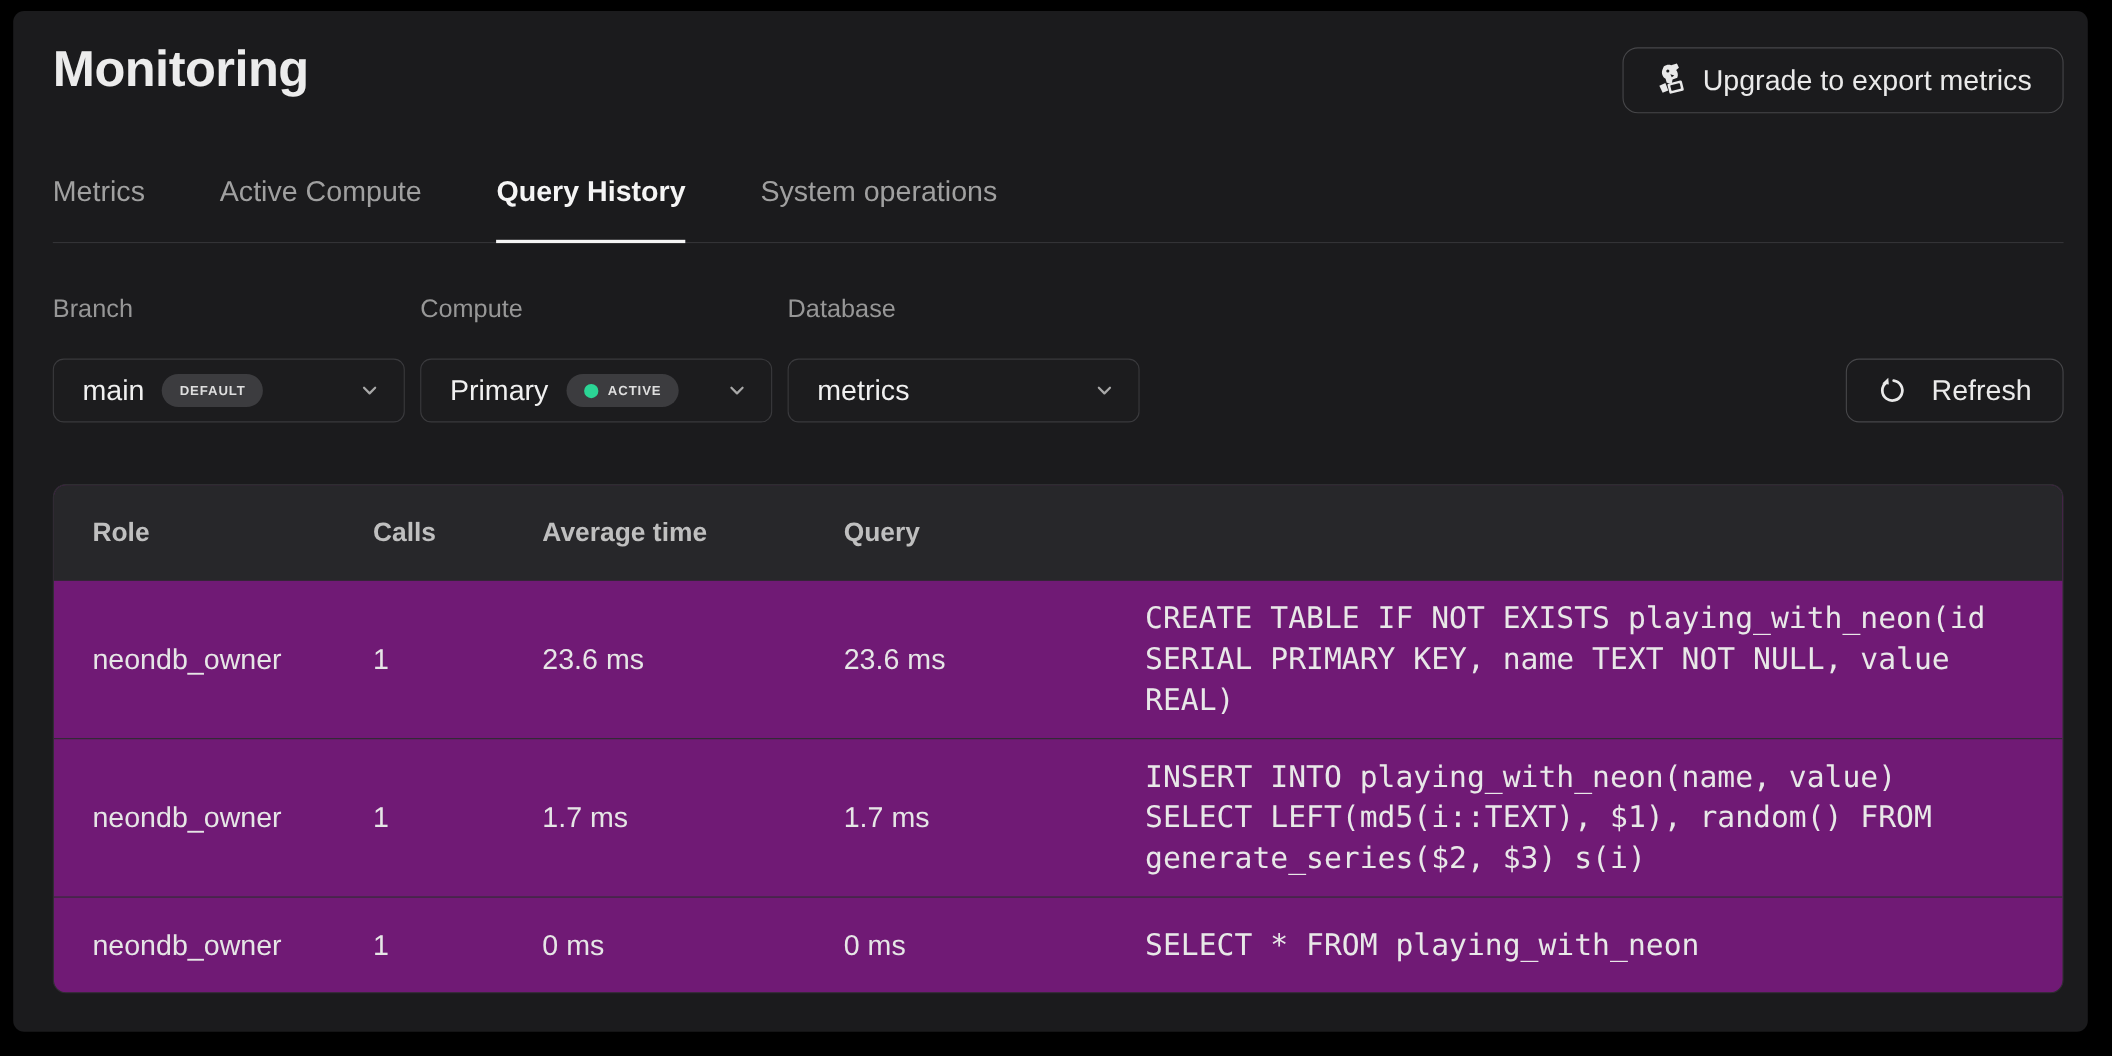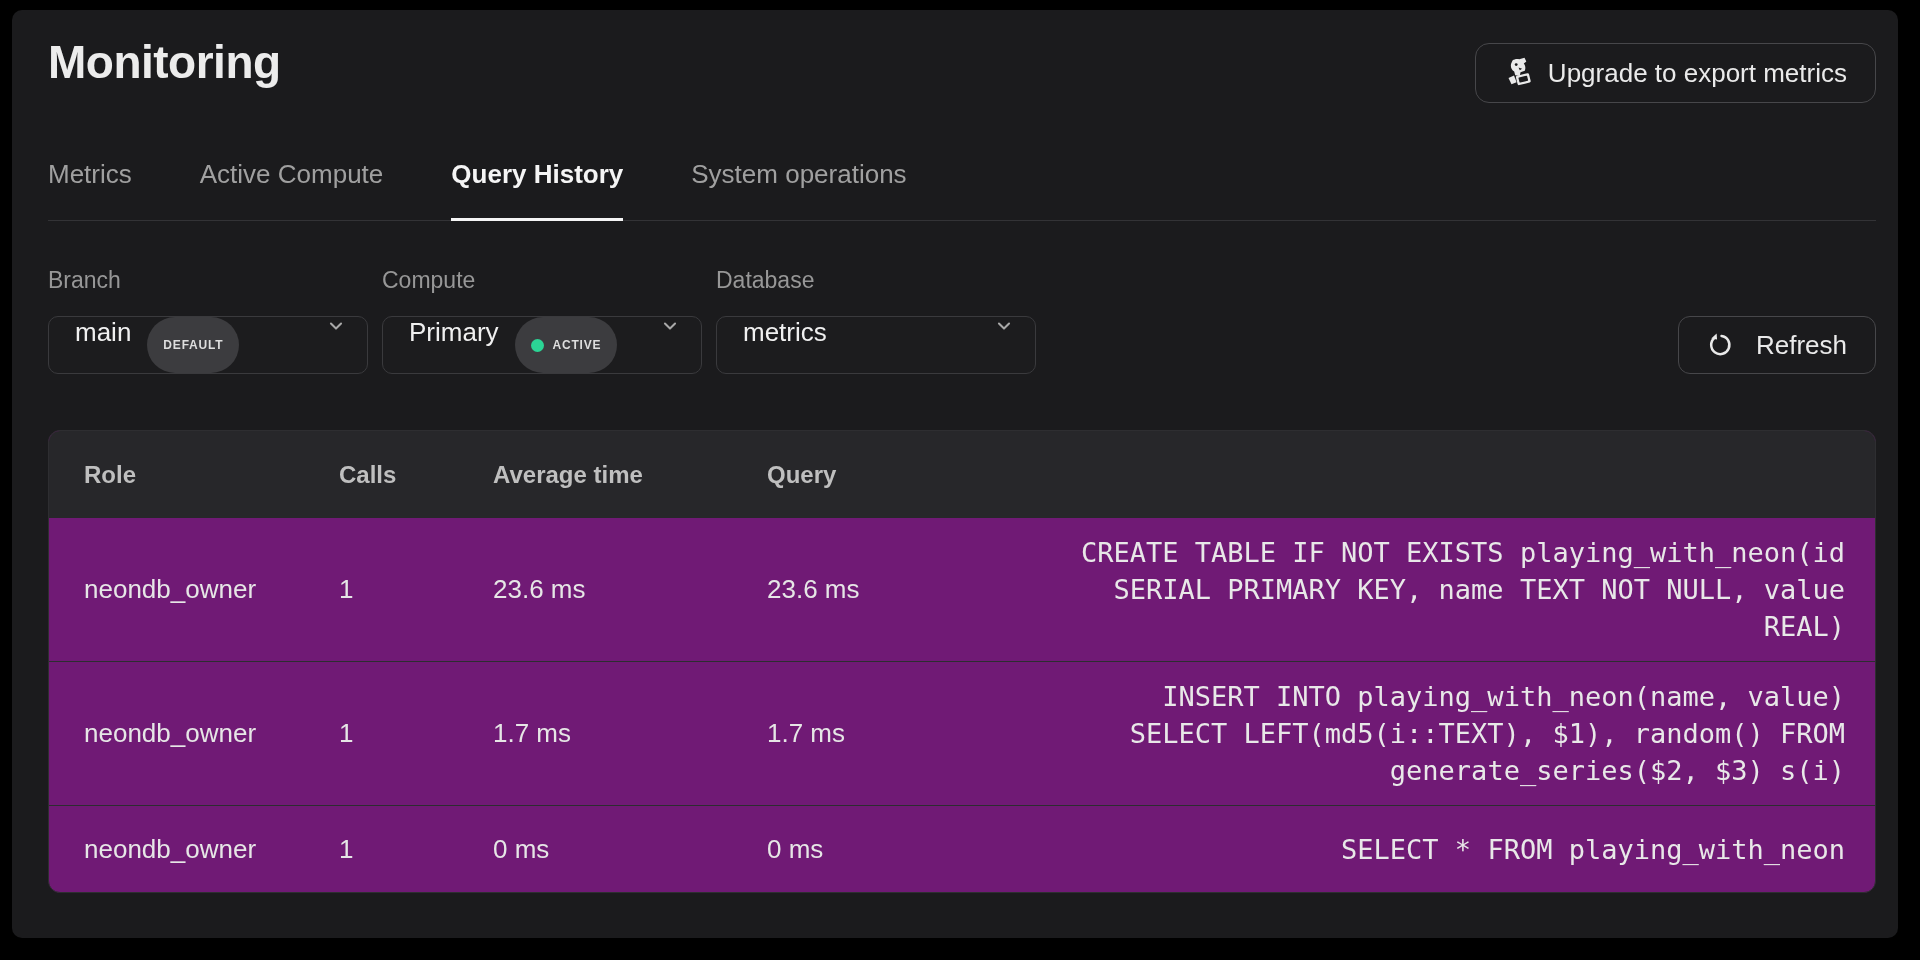--- a/index.html
+++ b/index.html
@@ -21,23 +21,23 @@
 
   
   .tabs { display:flex; gap:68px; margin-top:56px; border-bottom:1px solid #333336; }
   .tab { font-size:26px; color:#a0a0a0; padding-bottom:30px; position:relative; cursor:pointer; }
   .tab.active { color:#f5f5f5; font-weight:700; }
   .tab.active::after { content:""; position:absolute; left:0; right:0; bottom:-1px; height:3px; background:#f5f5f5; }
 
   
   .filters-row { display:flex; margin-top:46px; align-items:flex-end; }
   .filter { width:320px; margin-right:14px; }
-  .filter-label { font-size:23px; color:#979797; margin-bottom:22px; }
+  .filter-label { font-size:23px; color:#979797; margin-bottom:32px; }
   .dropdown { height:58px; border:1px solid #3a3a3d; border-radius:10px; background:#1c1c1e;
-    display:flex; padding:0 22px 0 26px; cursor:pointer; }
+    display:flex; align-items:center; padding:0 22px 0 26px; cursor:pointer; }
   .dropdown-value { font-size:26px; color:#f0f0f0; }
   .pill { margin-left:16px; background:#3c3c3f; border-radius:999px; padding:8px 16px;
     font-size:12px; font-weight:700; letter-spacing:0.8px; color:#dedede;
     display:flex; align-items:center; gap:9px; }
   .dot { width:13px; height:13px; border-radius:50%; background:#2bd595; }
   .chevron { margin-left:auto; display:flex; }
   .refresh-btn { margin-left:auto; display:flex; align-items:center; gap:23px; height:58px;
     padding:0 28px; border:1px solid #47474a; border-radius:12px; background:transparent;
     color:#eaeaea; font-size:26px; cursor:pointer; font-family:inherit; }
 
@@ -45,21 +45,21 @@
   .table { margin-top:56px; border:1px solid #2e2e31; border-radius:12px; overflow:hidden;
     background:#701a75; }
   .t-head { background:#27272a; display:grid; grid-template-columns:255px 154px 274px 274px 1fr;
     height:87px; align-items:center; padding:0 30px 0 35px; }
   .th { font-size:24px; font-weight:700; color:#bfbfbf; display:flex; align-items:center; cursor:pointer; }
   .sort-arrow { margin-left:70px; display:flex; }
   .t-row { display:grid; grid-template-columns:255px 154px 274px 274px 1fr;
     align-items:center; padding:0 30px 0 35px; min-height:87px; border-top:1px solid #2d2d30; }
   .td { font-size:26px; color:#e6e6e6; }
   .td.query { font-family:"DejaVu Sans Mono","Liberation Mono",monospace; font-size:27px;
-    line-height:37px; white-space:pre-wrap; padding:16px 0; color:#e8e8e8;text-align:right; }
+    line-height:37px; white-space:pre-wrap; padding:16px 0; color:#e8e8e8; }
 </style>
 </head>
 <body>
 
 <div class="panel">
   <div class="content">
 
     <div class="page-header">
       <div class="page-title">Monitoring</div>
       <button class="upgrade-btn">

